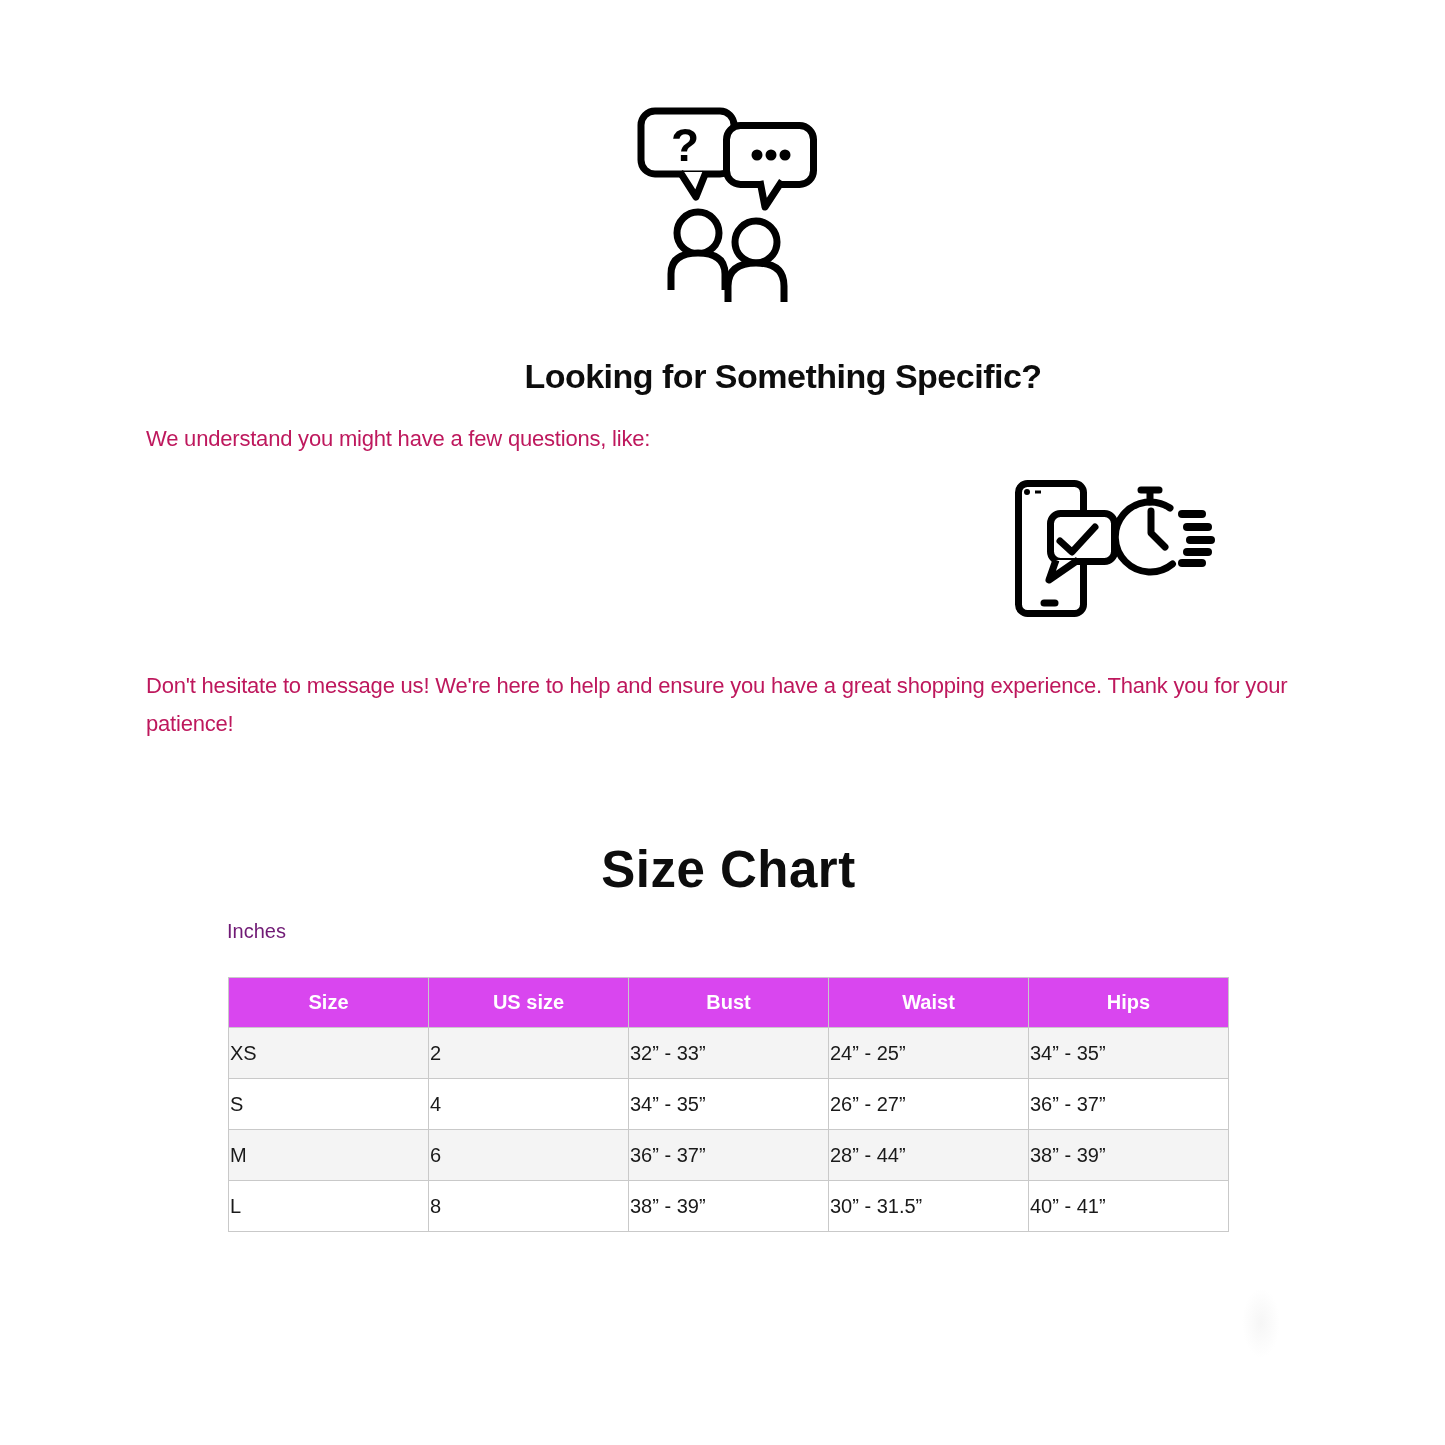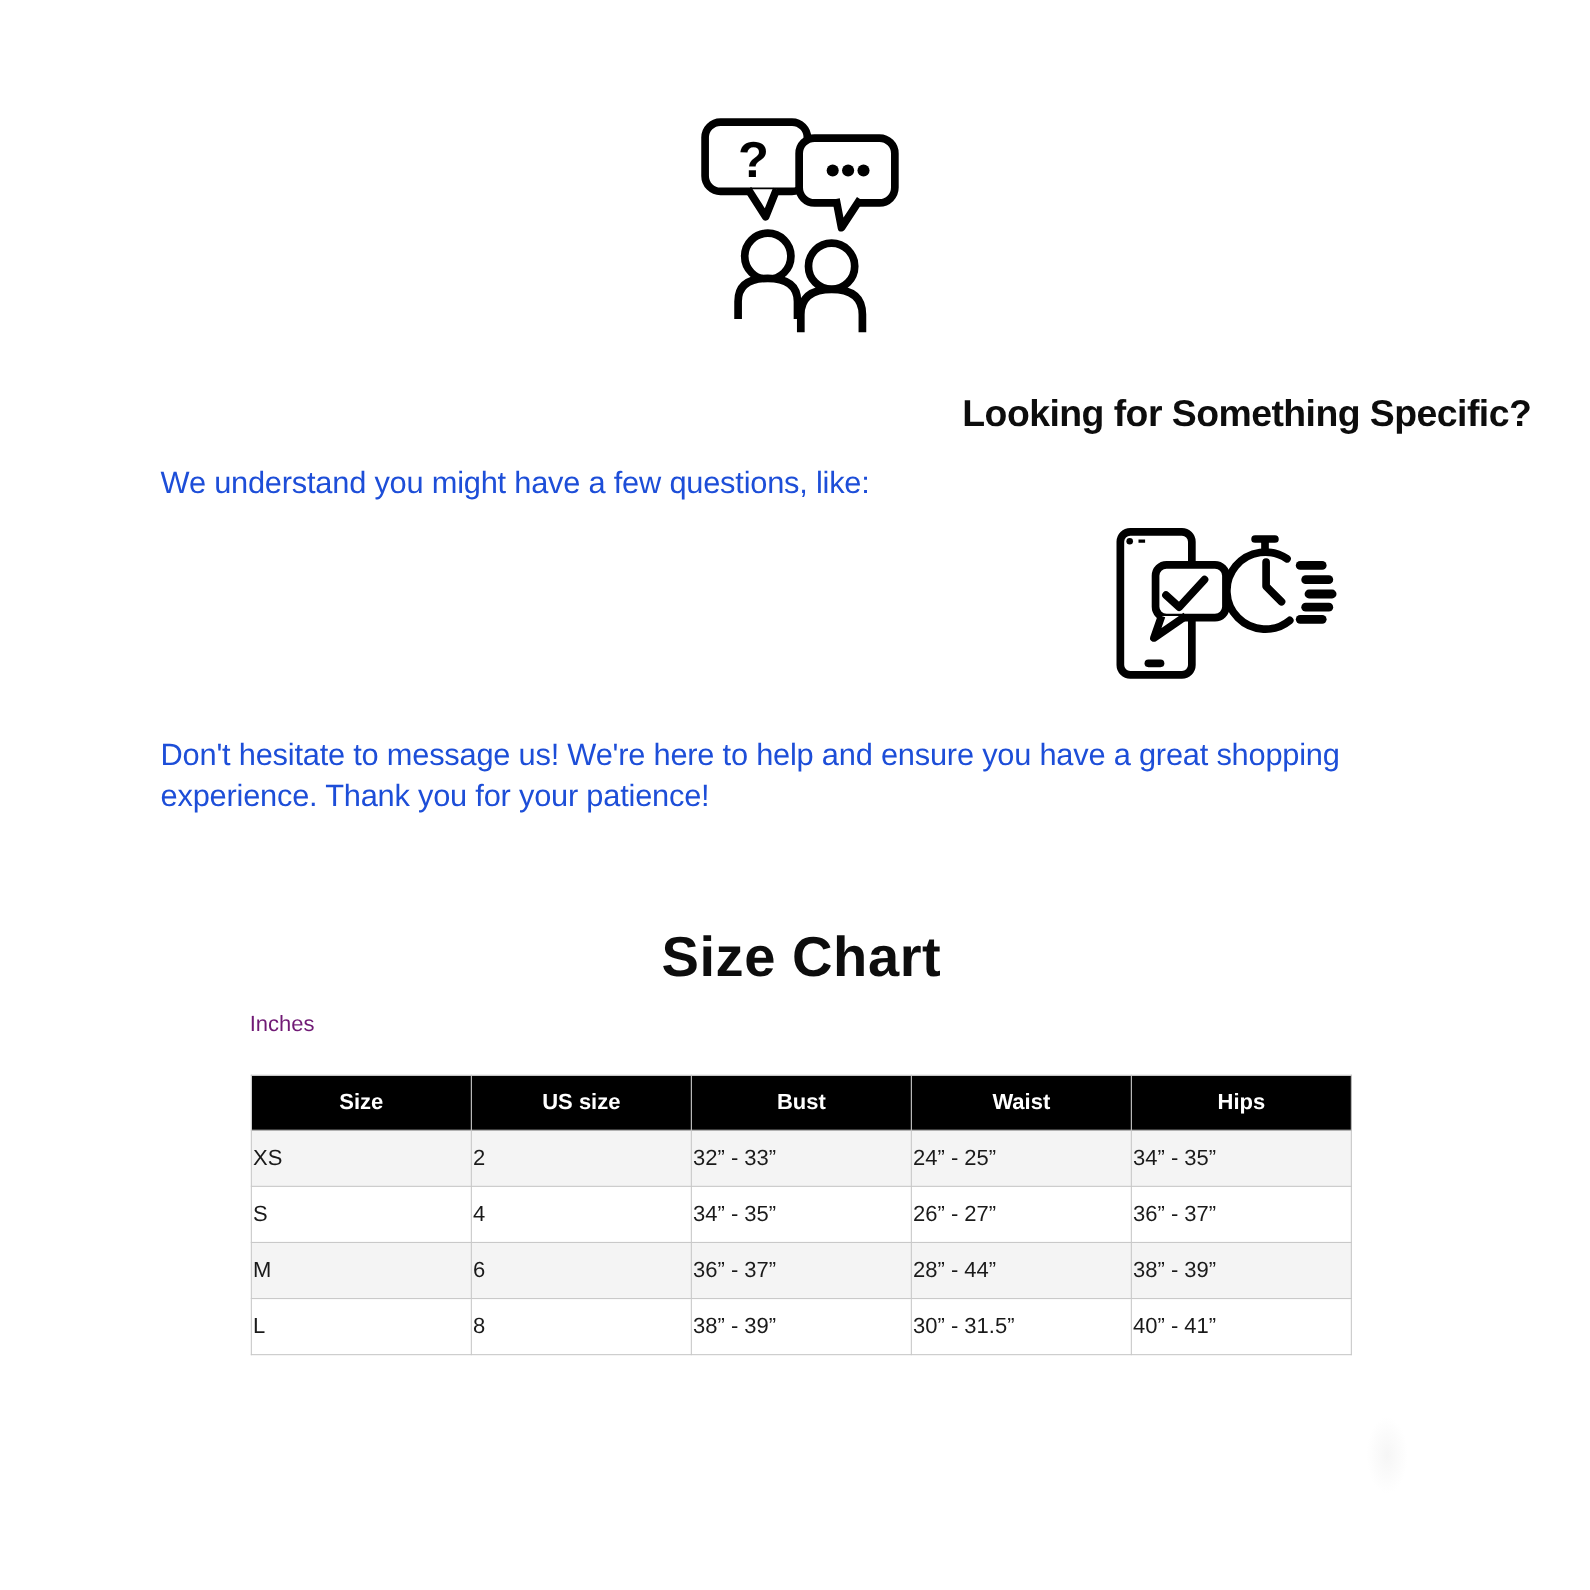--- a/index.html
+++ b/index.html
@@ -11,27 +11,27 @@
     overflow: hidden;
     font-family: "Liberation Sans", sans-serif;
     color: #1a1a1a;
   }
   .icon-svg { position: absolute; }
   #icon-people { left: 630px; top: 102px; width: 192px; height: 205px; }
   #icon-phone  { left: 1008px; top: 472px; width: 212px; height: 152px; }
 
   .heading {
     position: absolute;
-    left: 134px; top: 357px; width: 1258px;
-    text-align: right;
+    left: 154px; top: 357px; width: 1258px;
+    text-align: center;
     font-size: 34px; font-weight: 700;
     letter-spacing: -0.5px;
     color: #0d0d0d;
   }
-  .bodytext { font-size: 28px; line-height: 38px; letter-spacing: -0.2px; color: #1d4ed8; }
+  .bodytext { font-size: 22px; line-height: 38px; letter-spacing: -0.2px; color: #be185d; }
   .intro   { position: absolute; left: 146px; top: 420px; }
   .bullets { position: absolute; left: 146px; top: 498px; }
   .closing { position: absolute; left: 146px; top: 651px; width: 1150px; margin-top: 16px; }
 
   .chart-title {
     position: absolute;
     left: 6px; top: 840px; width: 1445px;
     text-align: center;
     font-size: 51px; font-weight: 700;
     letter-spacing: 0.5px;
@@ -44,21 +44,21 @@
   }
 
   table.size-table {
     position: absolute;
     left: 228px; top: 977px;
     width: 1001px;
     border-collapse: collapse;
     table-layout: fixed;
   }
   .size-table th {
-    background: #000000;
+    background: #d946ef;
     color: #ffffff;
     height: 47px;
     font-size: 20px;
     font-weight: 700;
     border: 1px solid #c9c9c9;
     text-align: center;
   }
   .size-table td {
     height: 48px;
     font-size: 20px;

